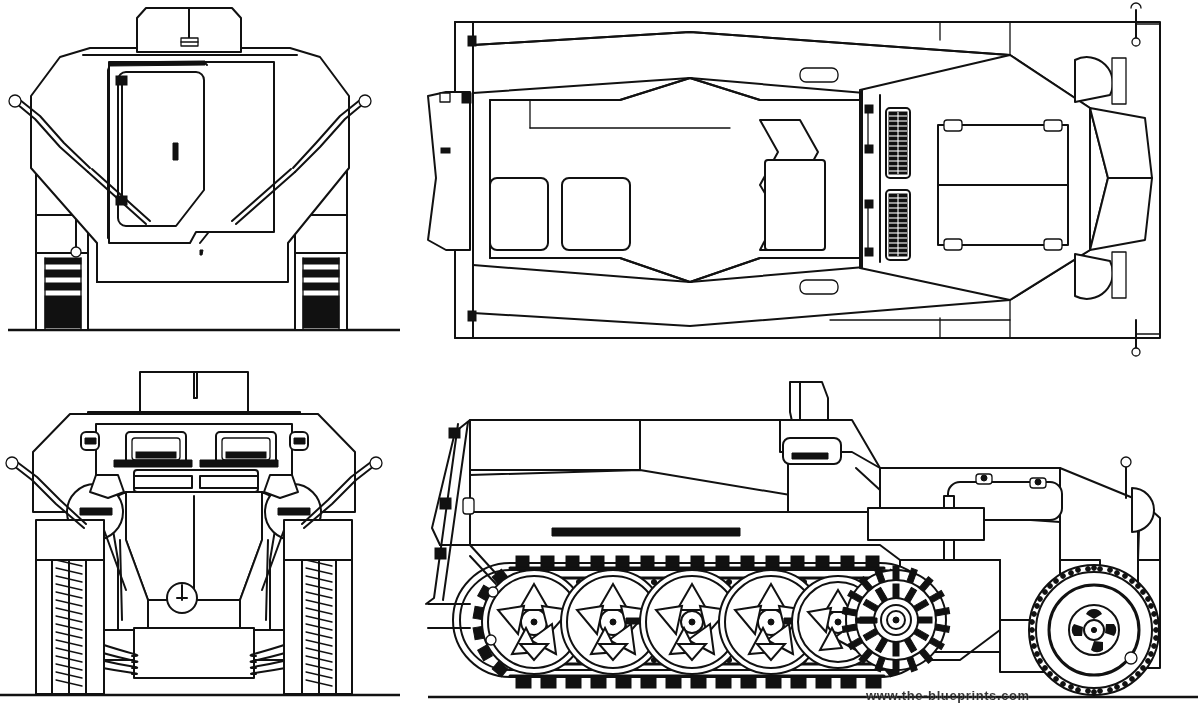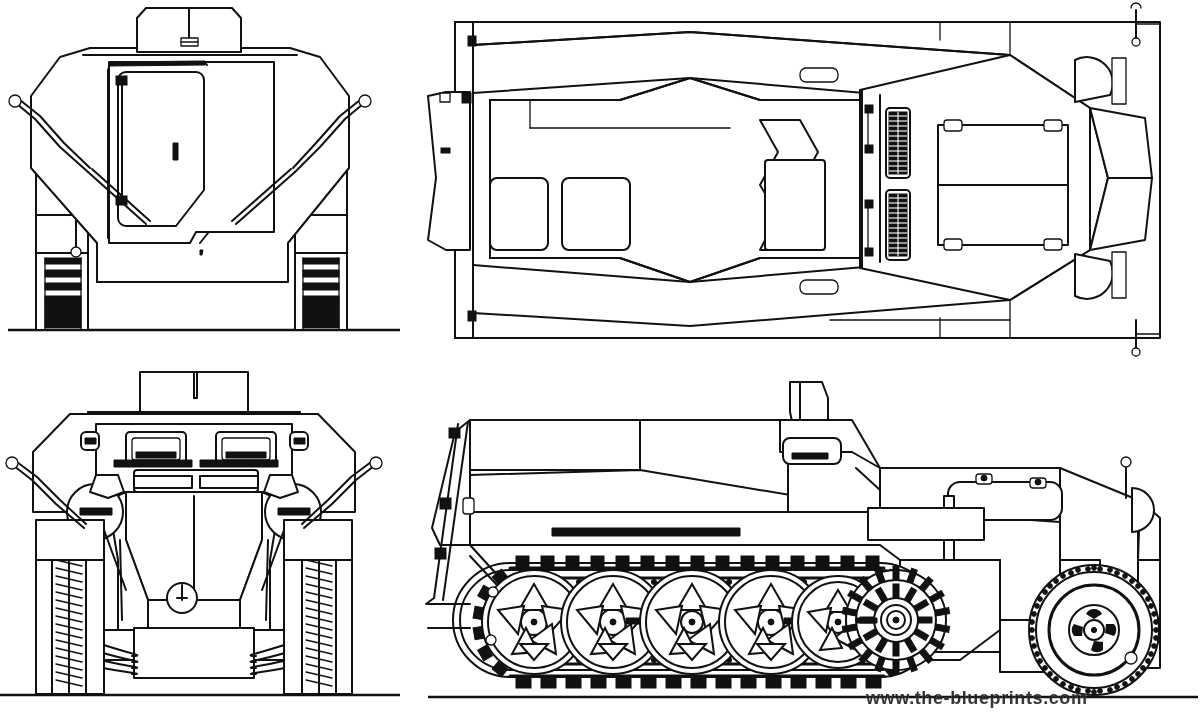--- a/index.html
+++ b/index.html
@@ -10,21 +10,21 @@
   .ln{fill:none;stroke:#111111;stroke-width:2;stroke-linejoin:round;stroke-linecap:round;}
   .ln-t{fill:none;stroke:#111111;stroke-width:1.3;stroke-linejoin:round;stroke-linecap:round;}
   .ln-h{fill:none;stroke:#111111;stroke-width:3;stroke-linejoin:round;stroke-linecap:round;}
   .fill-k{fill:#111111;stroke:#111111;stroke-width:1;}
   .fill-w{fill:#ffffff;stroke:#111111;stroke-width:2;stroke-linejoin:round;}
   .fill-w-t{fill:#ffffff;stroke:#111111;stroke-width:1.3;stroke-linejoin:round;}
   .ground{fill:none;stroke:#111111;stroke-width:2.6;}
   #watermark{
      position:absolute; left:866px; top:688px;
      font-family:"Liberation Sans",sans-serif;
-     font-size:18px; letter-spacing:0.6px;
+     font-size:13px; letter-spacing:0.6px;
      color:#1a1a1a; font-weight:700;
      white-space:nowrap; opacity:.88;
      text-shadow:0 0 1px rgba(255,255,255,.7);
      pointer-events:none;
   }
 </style>
 </head>
 <body>
 
 <div id="page">

